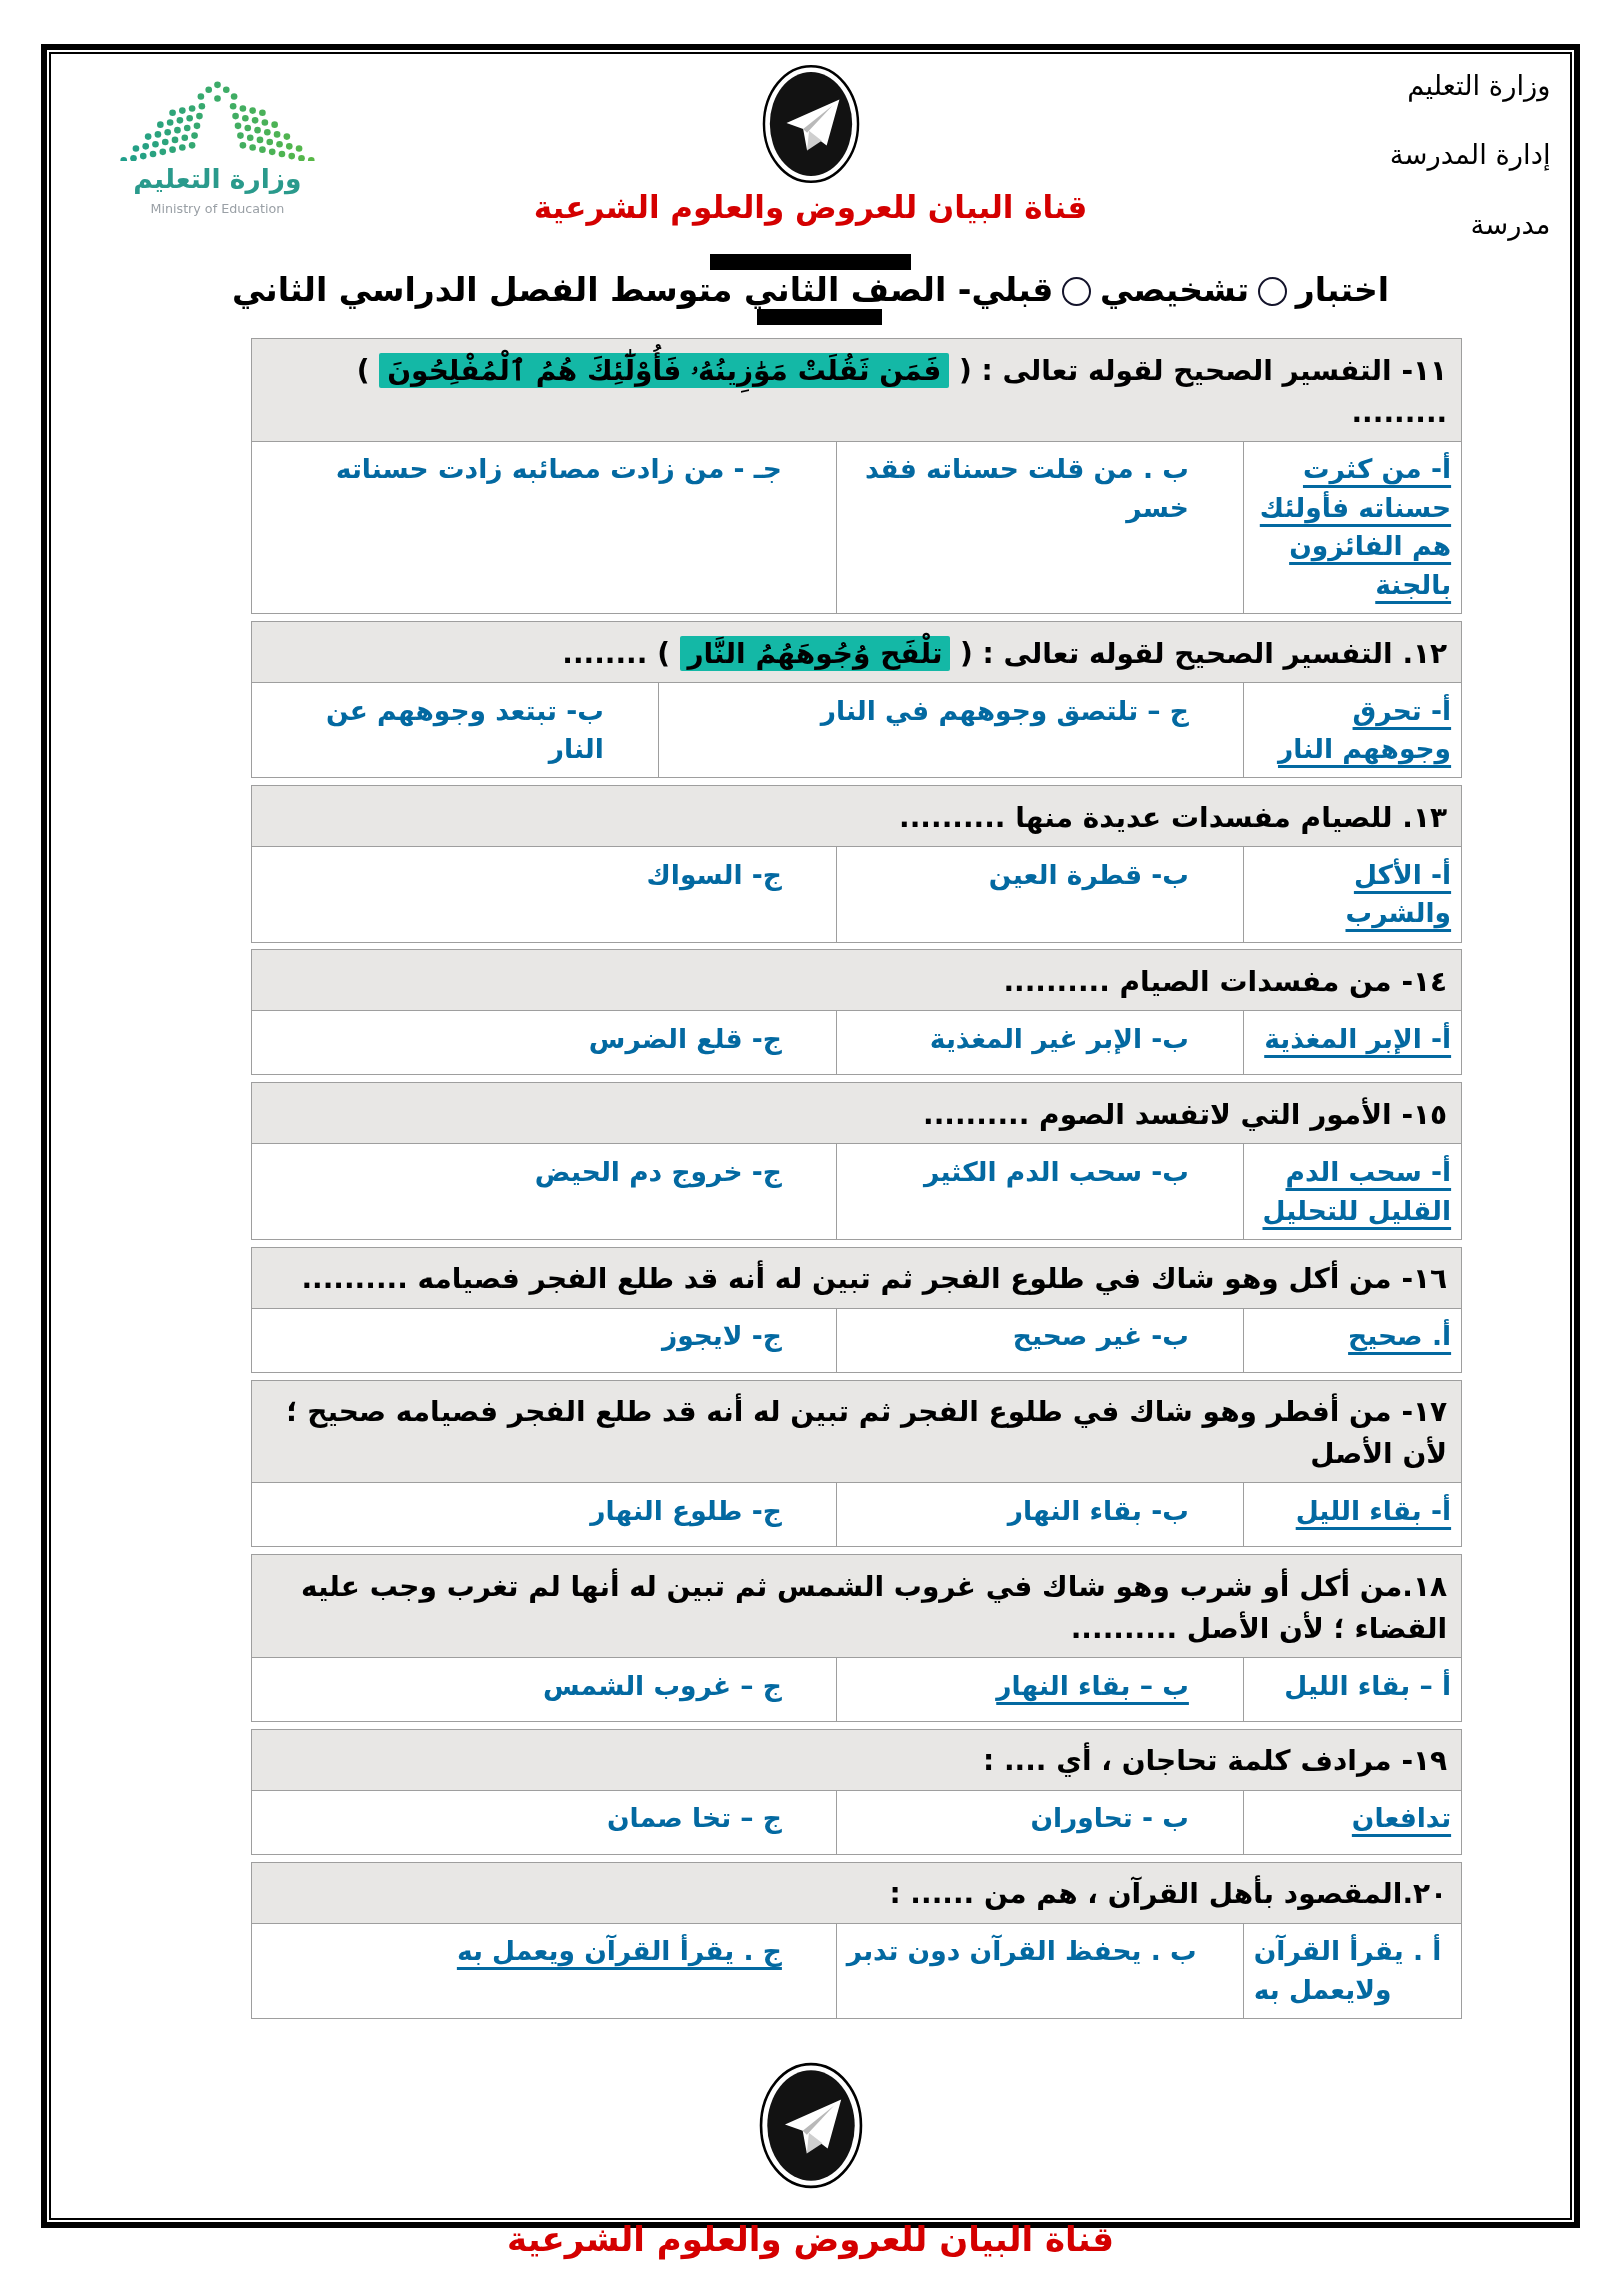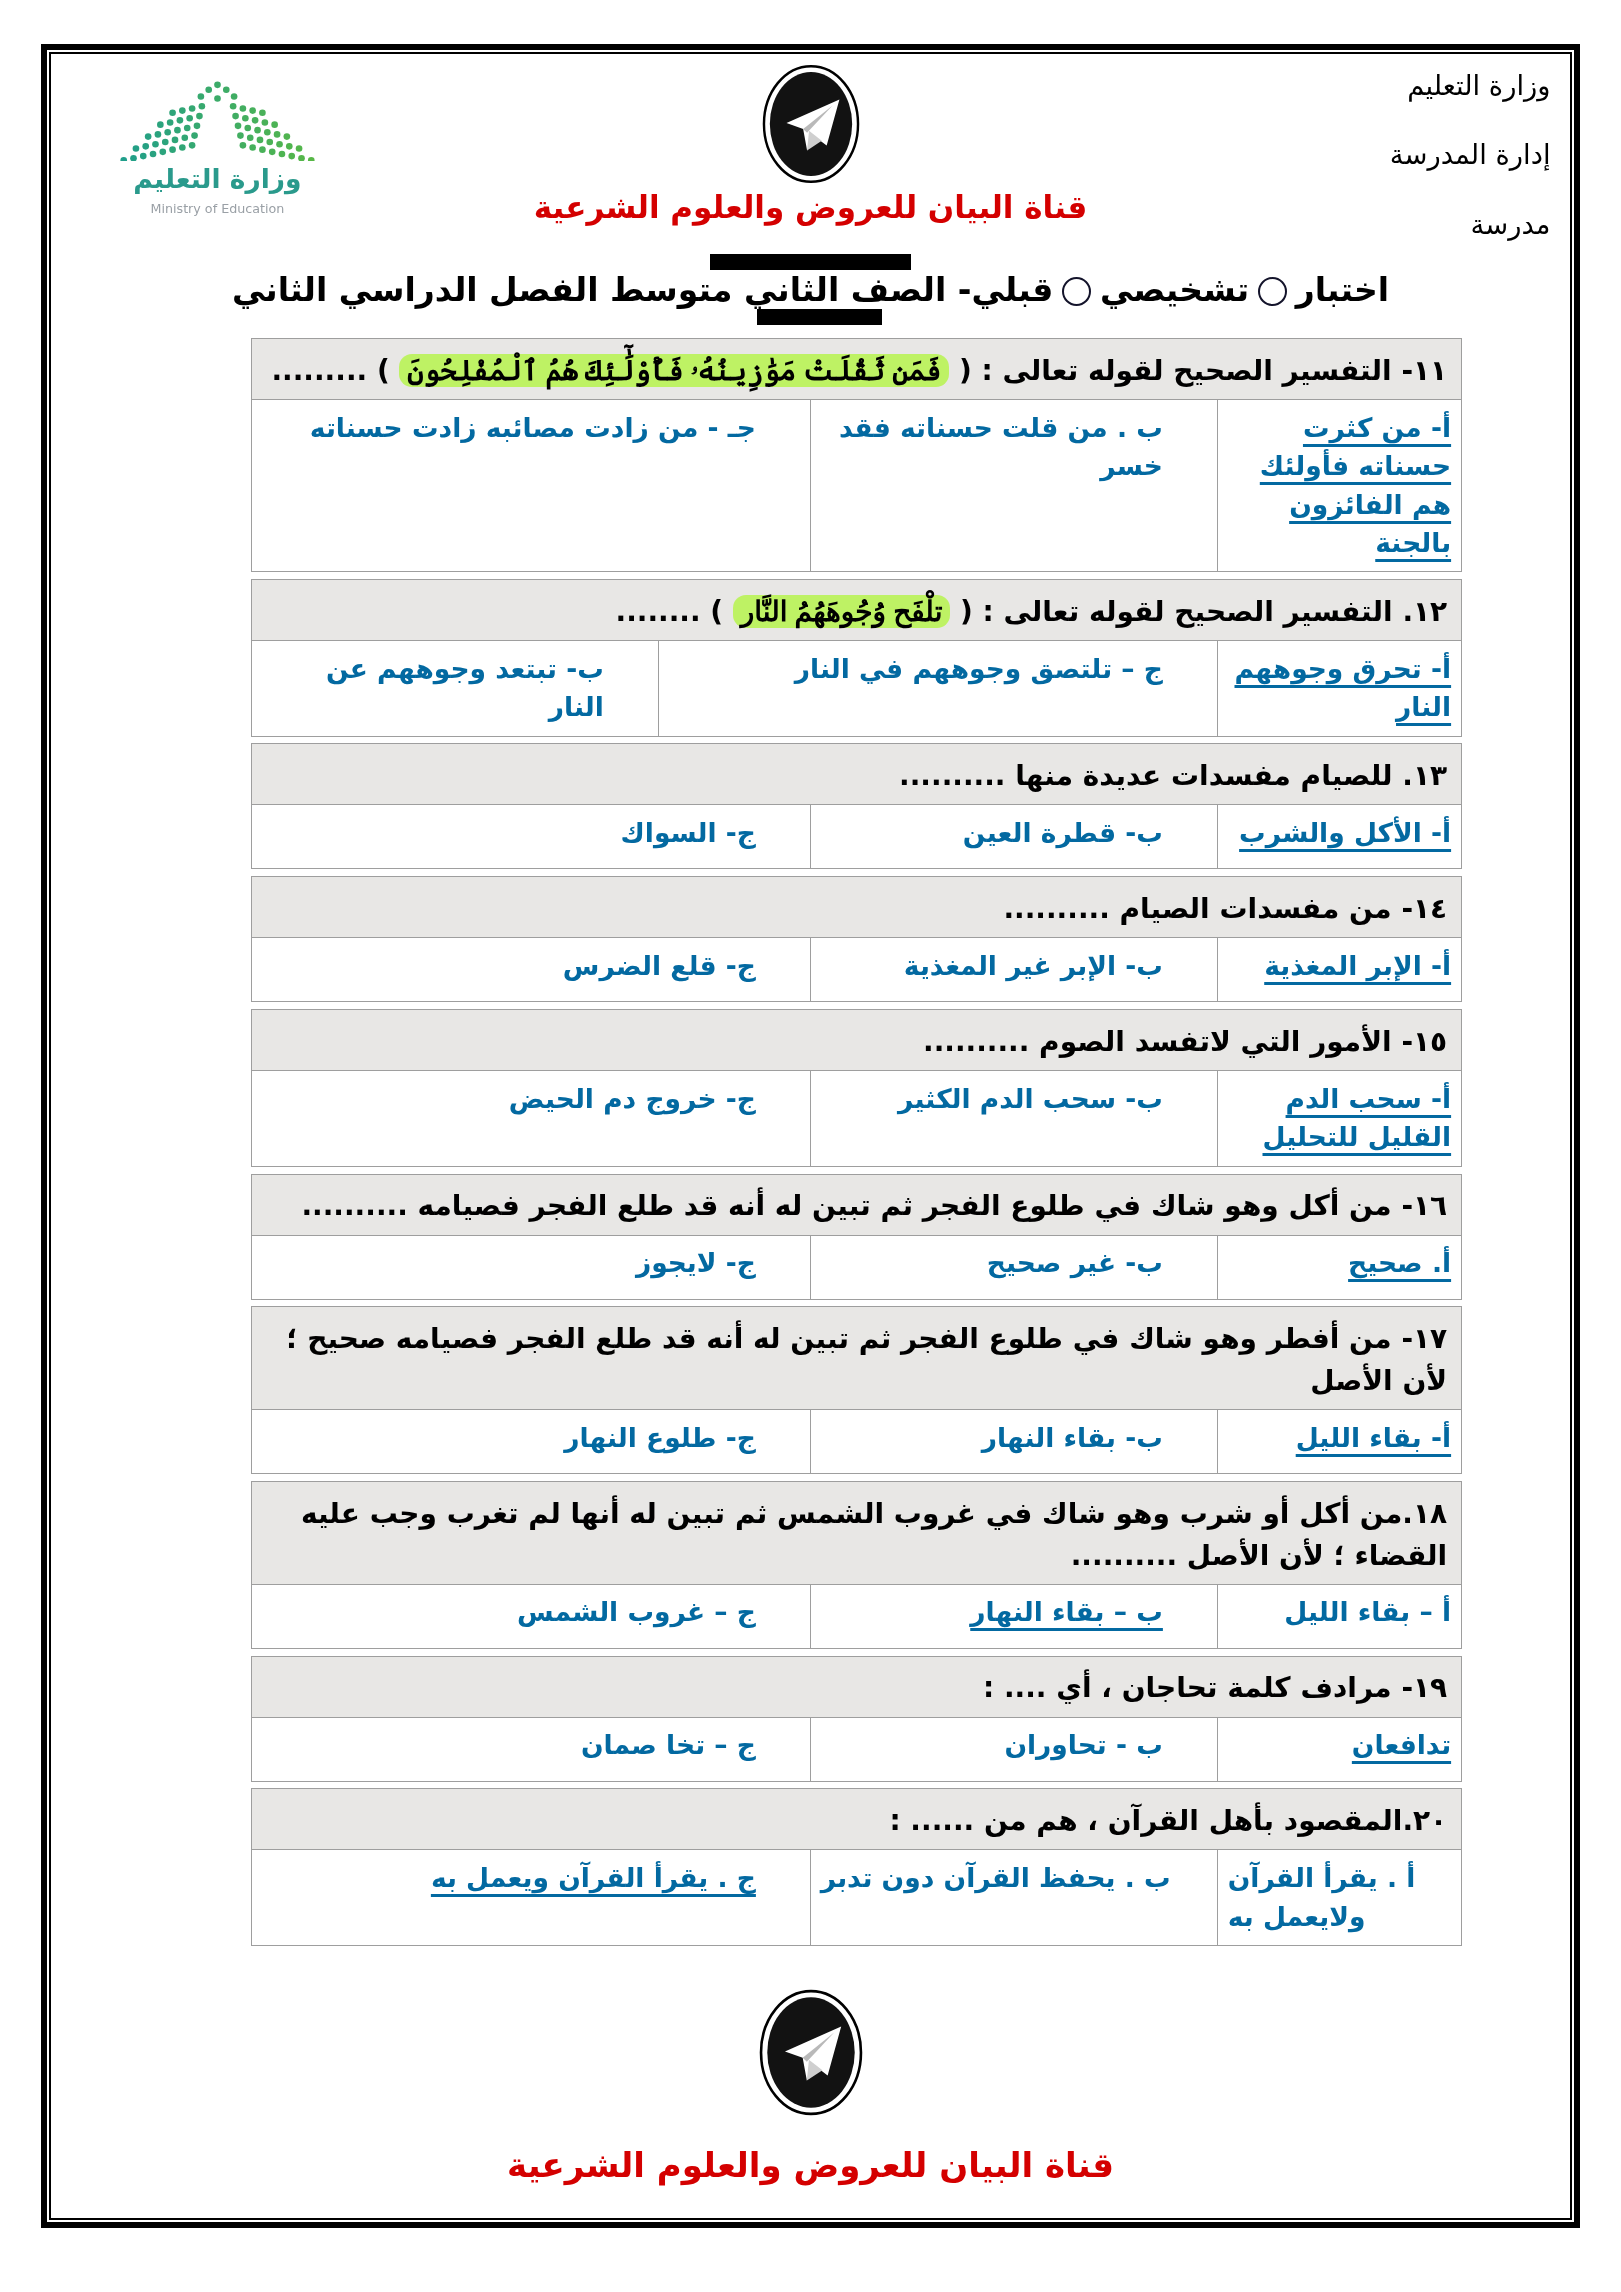--- a/index.html
+++ b/index.html
@@ -51,29 +51,29 @@
   }
 
   
   .qtable { margin:282px 0 0 198px; width:1211px; direction:rtl; }
   .q-block { margin-bottom:6.9px; }
   .q-head {
     background:#e8e7e5; border:1.5px solid #9e9e9e; border-bottom:none;
     min-height:61px; padding:10.8px 13.7px 6.9px 13.7px;
     font-size:28px; font-weight:bold; line-height:1.5; text-align:right; color:#000;
   }
-  .verse { background:#bef264; padding:1px 7.8px; border-radius:13px;font-family:Liberation Serif, serif; }
+  .verse { background:#14b8a6; padding:1px 7.8px; border-radius:2px; }
   .q-opts { display:flex; direction:rtl; }
   .cell {
     background:#fff; border:1.5px solid #9e9e9e; min-height:65px;
     padding:8.8px 54px 8.8px 9.8px; font-size:26.5px; font-weight:700; line-height:1.45;
     text-align:right; color:#0369a1;
   }
   .cell + .cell { border-right:none; }
-  .c0 { width:245px; padding-right:9.8px; }
+  .c0 { width:219px; padding-right:9.8px; }
   .c1 { width:407px; }
   .c2 { flex:1; }
   .cell.center { text-align:left; padding-right:11.8px; }
   .cell.u span { text-decoration:underline; text-decoration-thickness:2.5px; text-underline-offset:6.9px; }
 
   
   .footer { text-align:center; margin-top:43px; }
   .channel-bottom { color:#d40000; font-size:34px; font-weight:bold; direction:rtl; margin-top:25.5px; }
 </style>
 </head>

